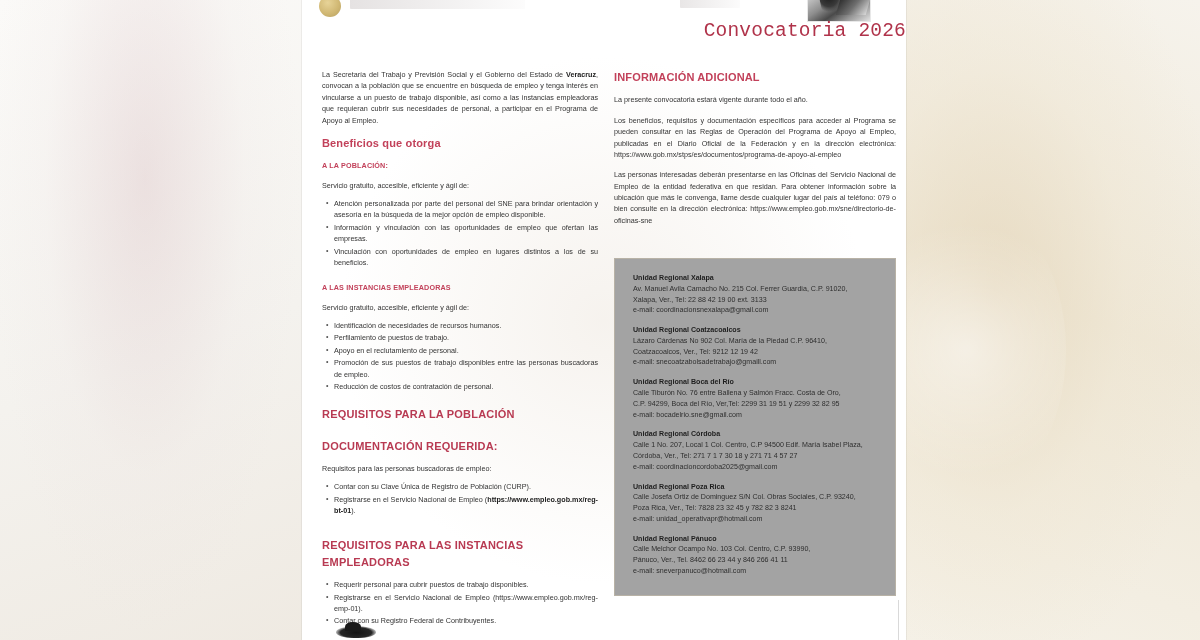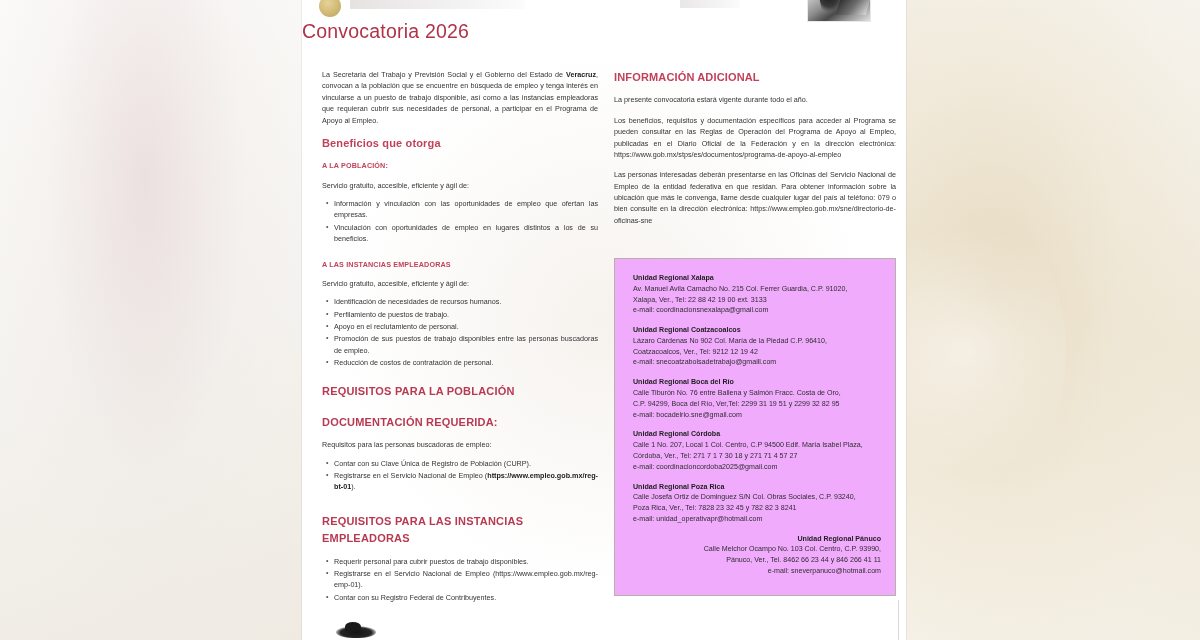--- a/index.html
+++ b/index.html
@@ -79,25 +79,26 @@
   }
   .photo-box:after{
     content:"";position:absolute;left:30px;top:20px;width:30px;height:16px;
     background:linear-gradient(120deg,#2e2e2e 0%, #6e6e6e 50%, #d8d8d8 100%);
     transform:skewX(-16deg);
   }
 
   
   .doc-title{
     position:absolute;left:0;top:20px;width:604px;
-    text-align:left;
+    text-align:right;
     font-size:19.5px;
     font-weight:400;
     color:#b0334a;
     letter-spacing:.2px;
+    font-family:Liberation Mono, monospace;
   }
 
   
   .cols{
     position:absolute;left:0;top:62px;width:604px;height:578px;
   }
   .col{
     position:absolute;top:7px;
     font-size:7.2px;
     line-height:1.58;
@@ -131,30 +132,30 @@
   }
   ul.bul li:before{
     content:"\2022";position:absolute;left:-8px;top:-1px;color:#555;font-size:7px;
   }
   b{font-weight:bold;color:#222;}
   .mono-url{font-weight:bold;}
 
   
   .unit-box{
     position:absolute;left:312px;top:196px;width:282px;
-    background:#f0abfc;
+    background:#a3a3a3;
     border:1px solid #b8b2a6;
     box-sizing:border-box;
     padding:14px 14px 18px 18px;
     font-size:7.1px;
     line-height:1.52;
     color:#2e2e2e;
   }
   .unit{margin-bottom:9px;}
-  .unit:last-child{margin-bottom:0;text-align:right;}
+  .unit:last-child{margin-bottom:0;}
   .unit-name{font-weight:bold;color:#1e1e1e;margin-bottom:0px;}
   .unit-line{margin:0;}
 
   
   .bottom-logo{
     position:absolute;left:28px;top:622px;width:52px;height:26px;
   }
   .bottom-logo:before{
     content:"";position:absolute;left:6px;top:4px;width:40px;height:12px;
     background:radial-gradient(ellipse at 50% 55%, #141414 0%, #262626 55%, rgba(60,60,60,0) 78%);
@@ -193,20 +194,21 @@
 
       <p class="body"><span>La Secretaría del Trabajo y Previsión Social y el Gobierno del Estado de </span><b>Veracruz</b><span>, convocan a la población que se encuentre en búsqueda de empleo y tenga interés en vincularse a un puesto de trabajo disponible, así como a las instancias empleadoras que requieran cubrir sus necesidades de personal, a participar en el Programa de Apoyo al Empleo.</span></p>
 
       <div class="h-section">Beneficios que otorga</div>
 
       <div class="h-section sub">A LA POBLACIÓN:</div>
 
       <p class="body tight">Servicio gratuito, accesible, eficiente y ágil de:</p>
 
       <ul class="bul">
+        <li>Atención personalizada por parte del personal del SNE para brindar orientación y asesoría en la búsqueda de la mejor opción de empleo disponible.</li>
         <li>Información y vinculación con las oportunidades de empleo que ofertan las empresas.</li>
         <li>Vinculación con oportunidades de empleo en lugares distintos a los de su beneficios.</li>
       </ul>
 
       <div class="h-section sub" style="margin-top:14px">A LAS INSTANCIAS EMPLEADORAS</div>
 
       <p class="body tight">Servicio gratuito, accesible, eficiente y ágil de:</p>
 
       <ul class="bul">
         <li>Identificación de necesidades de recursos humanos.</li>

